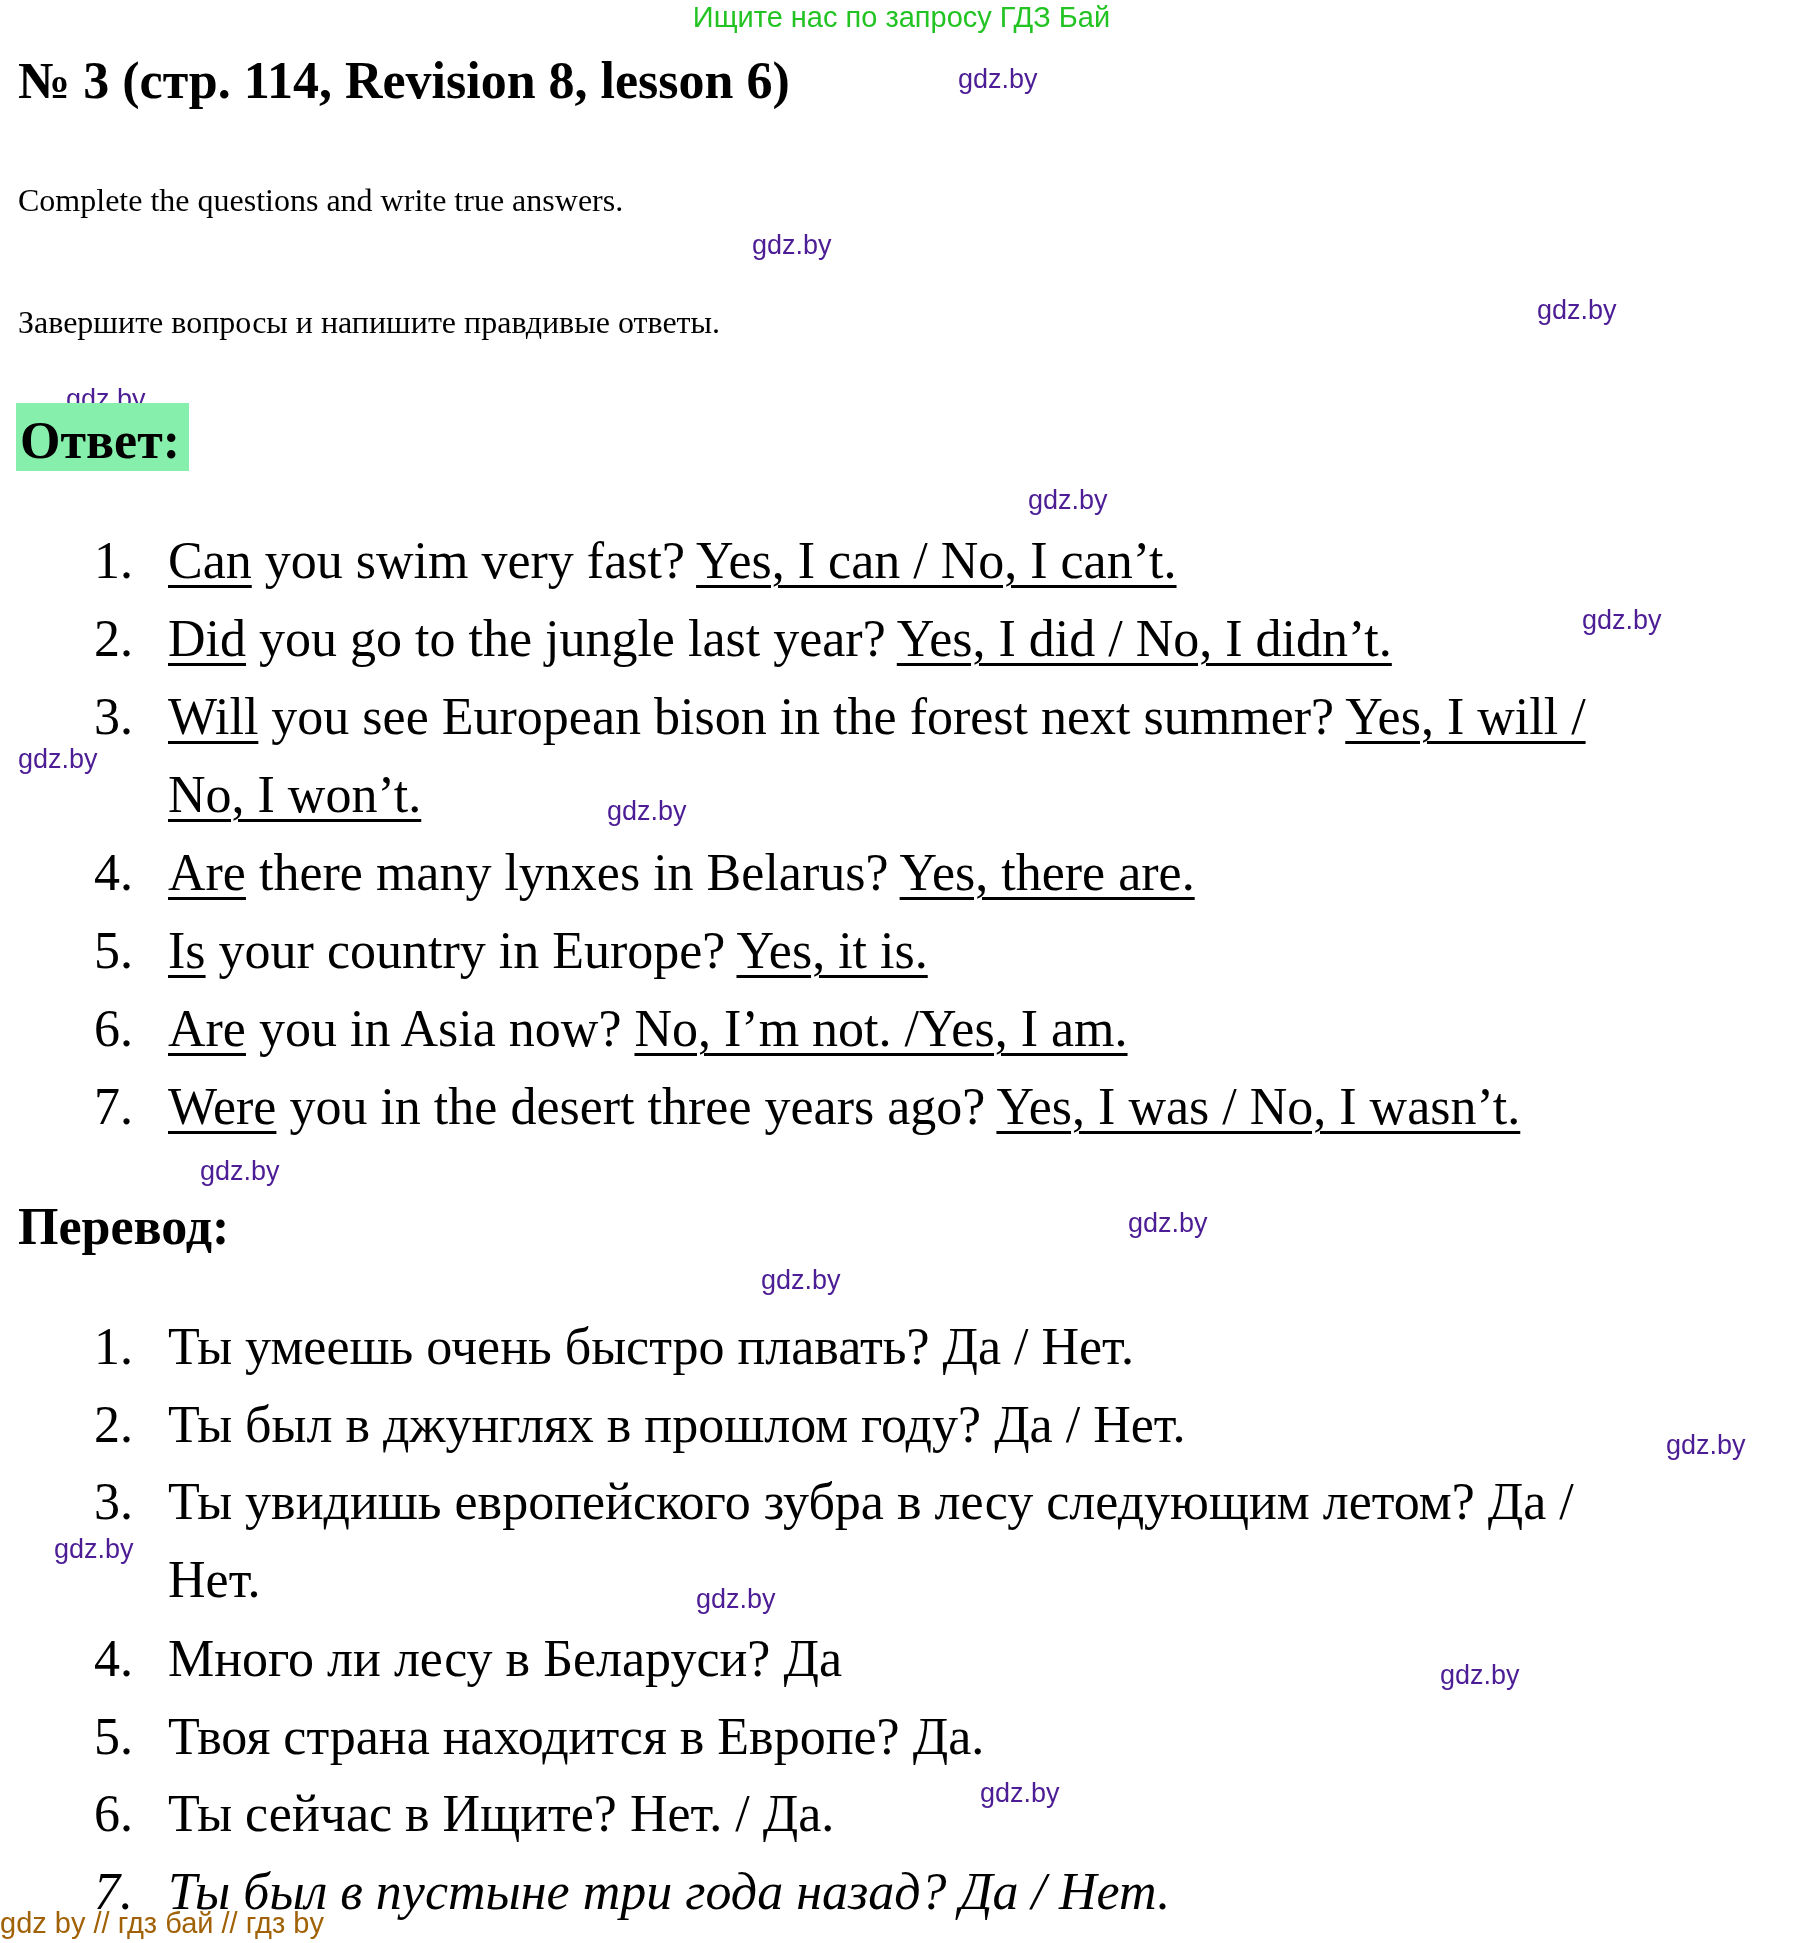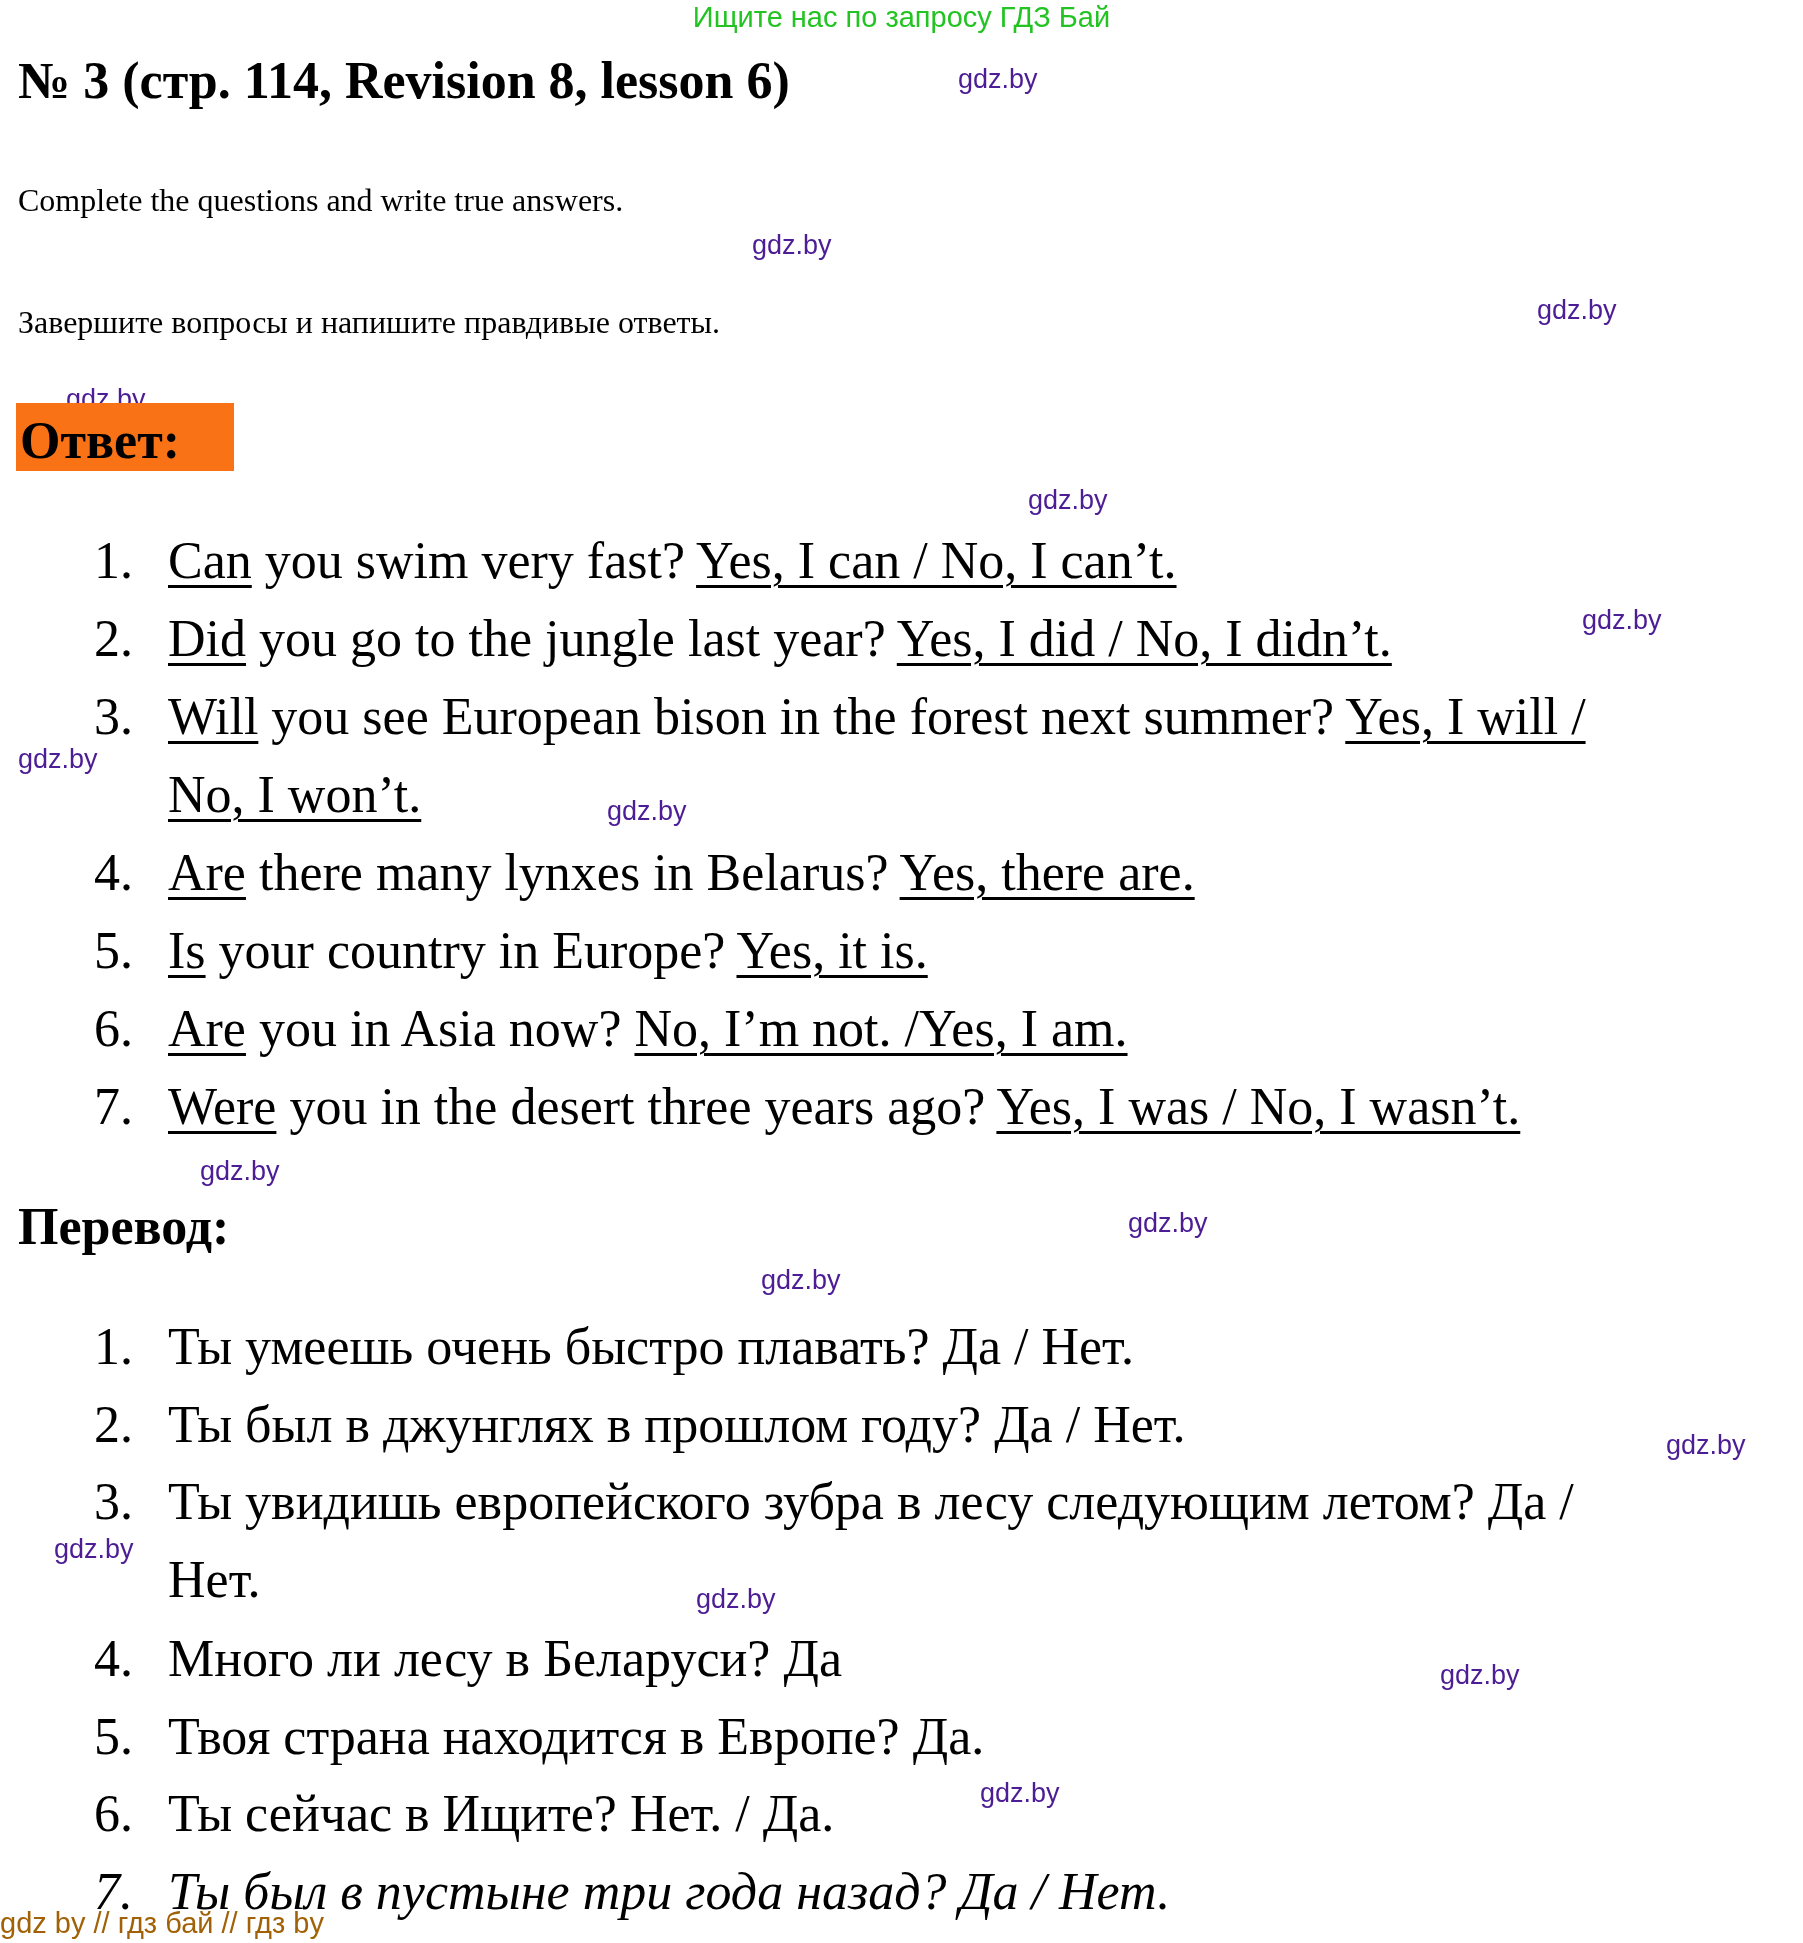--- a/index.html
+++ b/index.html
@@ -2,21 +2,21 @@
 <html><head>
 <meta charset="utf-8">
 <style>
   html, body { margin:0; padding:0; background:#ffffff; }
   body { width:1803px; height:1943px; position:relative; overflow:hidden; font-family:"Liberation Serif", serif; color:#000; }
   .abs { position:absolute; white-space:nowrap; }
   .top-banner { left:0; width:1803px; text-align:center; top:0; font-family:"Liberation Sans", sans-serif; font-size:29px; color:#22c322; line-height:34px; }
   .title { left:18px; top:50px; font-size:52px; font-weight:bold; line-height:62px; }
   .wm { font-family:"Liberation Sans", sans-serif; font-size:27px; color:#4c1d95; line-height:30px; }
   .instr { left:18px; font-size:32px; line-height:60px; }
-  .answer-label { left:16px; top:403px; width:218px; height:68px; background:#f97316; }
+  .answer-label { left:16px; top:403px; width:173px; height:68px; background:#86efac; }
   .answer-label span { position:absolute; left:4px; top:8px; font-size:52px; font-weight:bold; line-height:60px; }
   .line { font-size:52px; line-height:62px; }
   .num { display:inline-block; width:74px; text-align:left; }
   u { text-decoration:underline; text-decoration-thickness:3px; text-underline-offset:7px; }
   .section-label { left:18px; font-size:52px; font-weight:bold; line-height:62px; }
   .footer { left:0; width:1570px; text-align:left; font-family:"Liberation Sans", sans-serif; font-size:29px; color:#a16207; line-height:34px; }
 </style>
 </head>
 <body>
 

